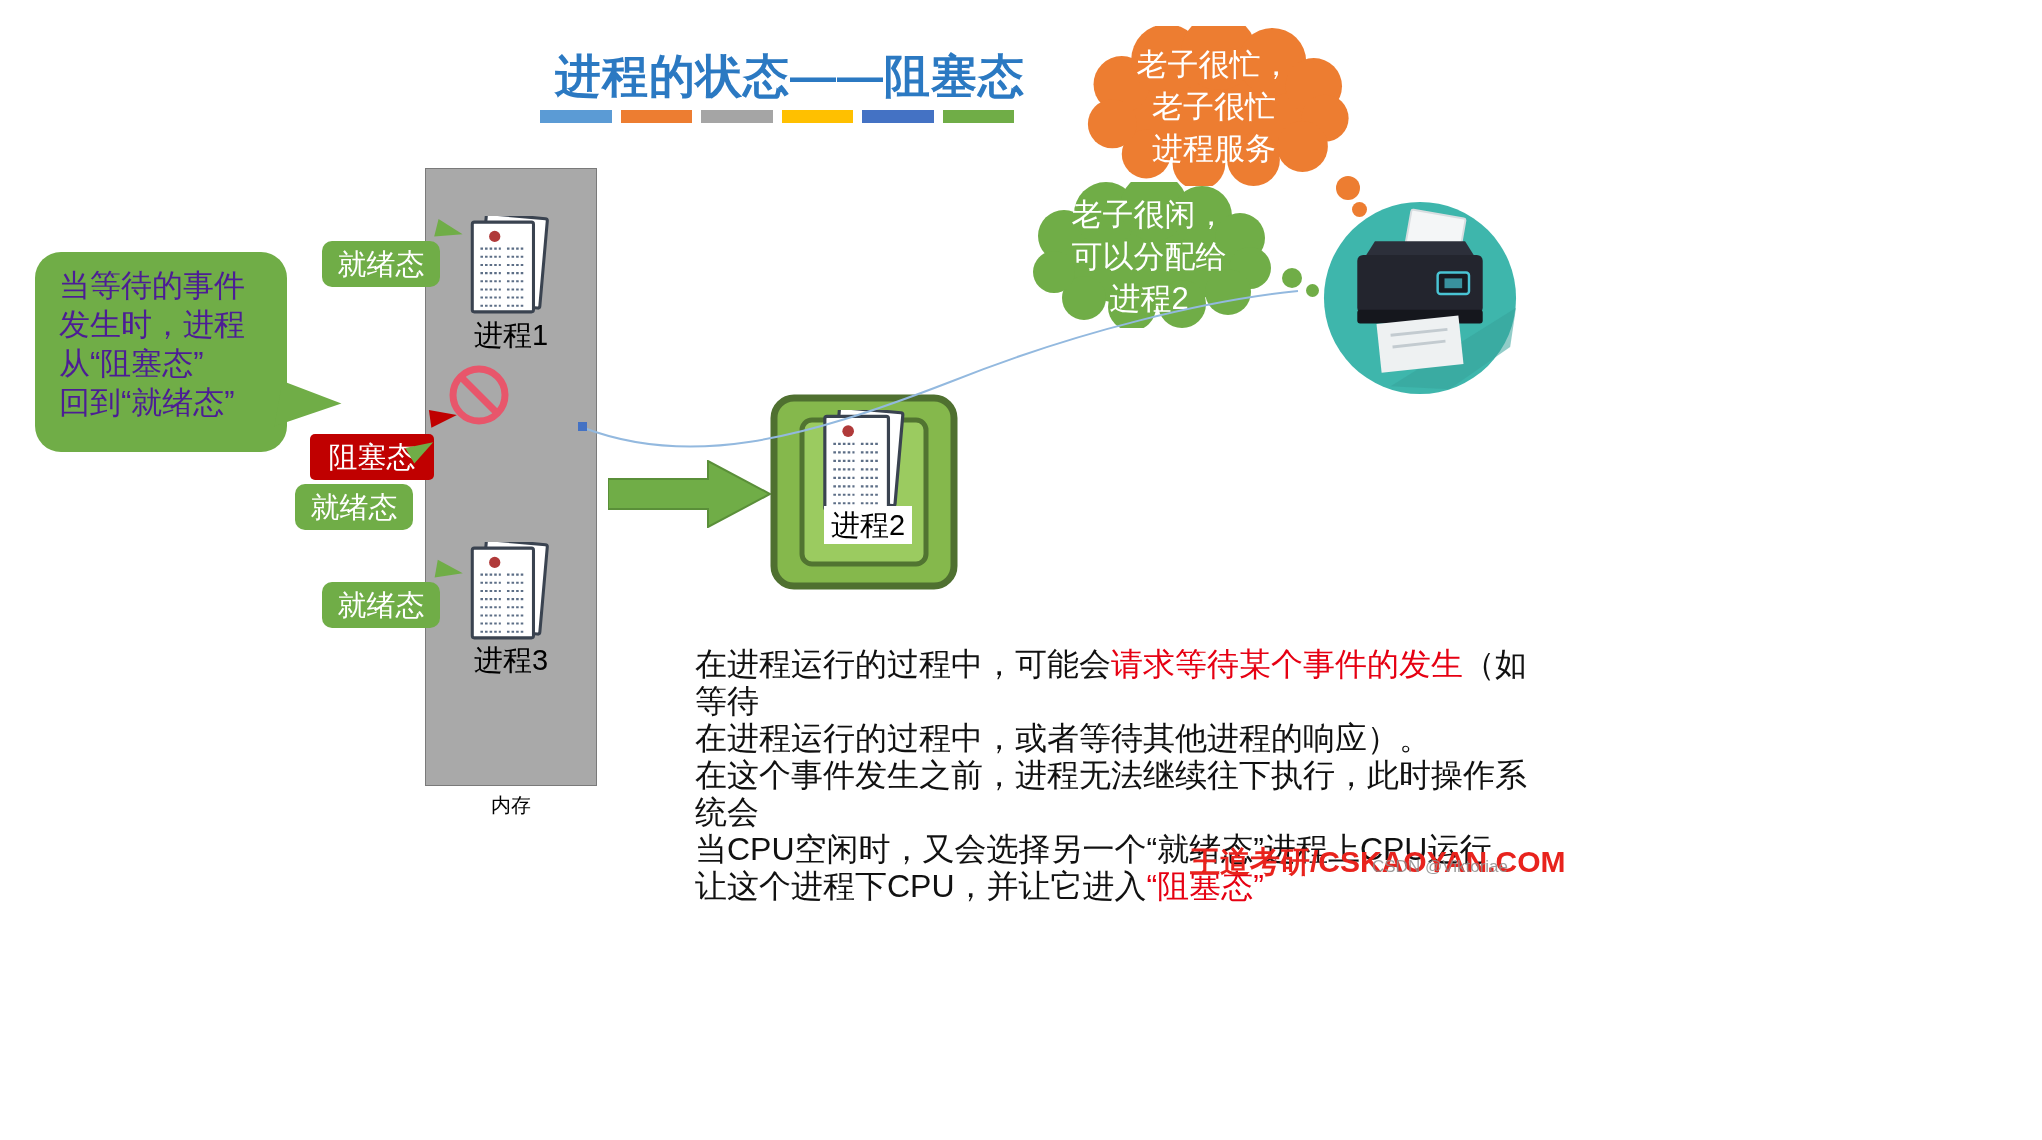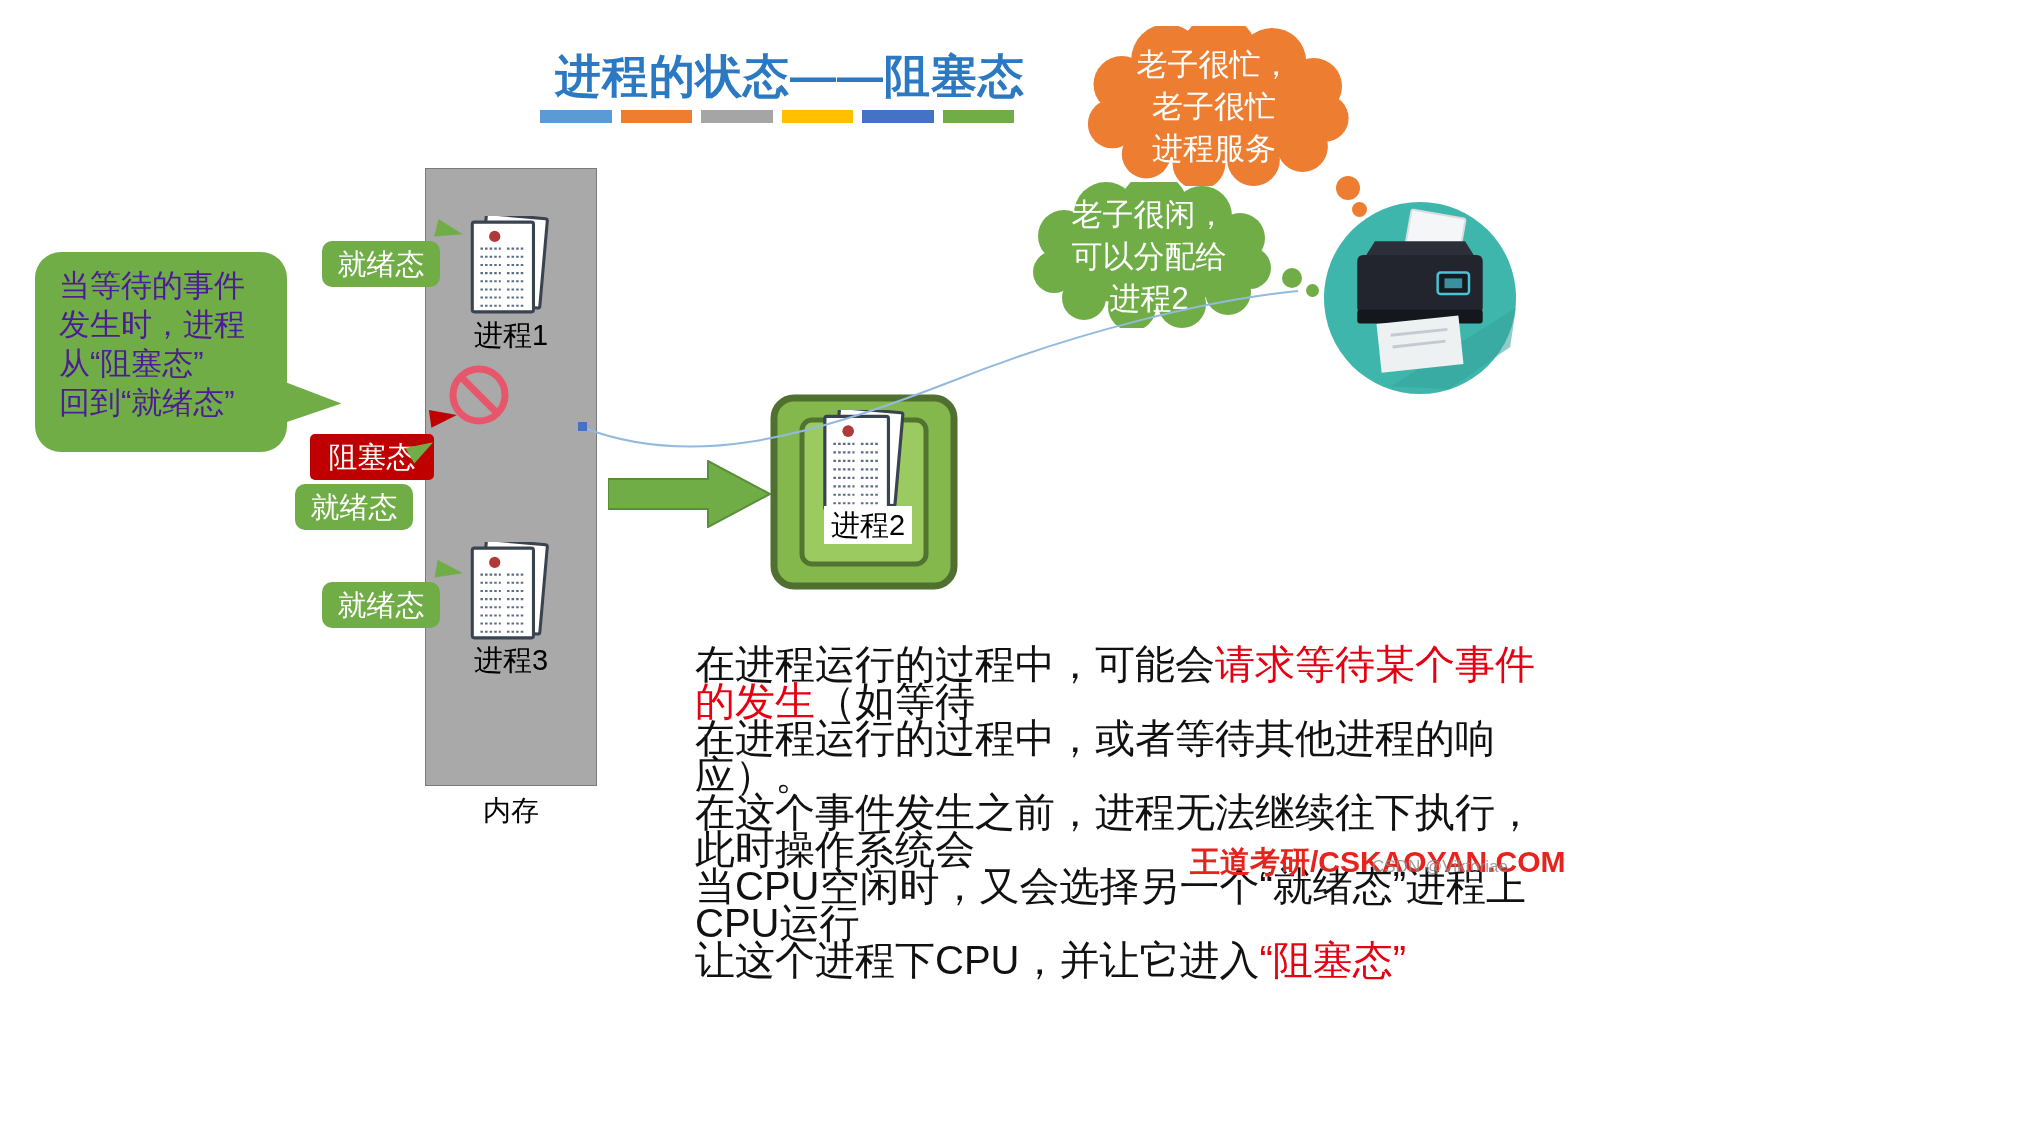--- a/index.html
+++ b/index.html
@@ -6,21 +6,21 @@
   body { font-family:"Liberation Sans", sans-serif; background:#ffffff; }
   .canvas { position:relative; width:2042px; height:1140px; background:#ffffff; overflow:hidden; }
   .abs { position:absolute; }
 
   .title { left:420px; top:46px; width:740px; text-align:center; font-size:46px;
            font-weight:bold; color:#2B79C2; letter-spacing:1px; }
   .bars { left:540px; top:110px; width:474px; height:13px; display:flex; gap:9px; }
   .bars span { flex:1; height:13px; display:block; }
 
   .mem-rect { left:425px; top:168px; width:172px; height:618px; background:#A9A9A9; border:1px solid #7a7a7a; }
-  .mem-label { left:425px; top:792px; width:172px; text-align:center; font-size:28px; color:#000; }
+  .mem-label { left:425px; top:792px; width:172px; text-align:center; font-size:20px; color:#000; }
   .proc-label { width:172px; left:425px; text-align:center; font-size:29px; color:#000; }
 
   .state { color:#fff; font-size:29px; text-align:center; line-height:46px; width:118px; height:46px;
            background:#70AD47; border-radius:10px;margin-top:36px; }
   .state.blocked { background:#C00000; width:124px; border-radius:5px; }
   .tail { width:0; height:0; border-top:9px solid transparent; border-bottom:9px solid transparent;
           border-left:27px solid #70AD47; }
   .tail.red { border-left-color:#C00000; }
 
   .speech { left:35px; top:252px; width:252px; height:200px; background:#70AD47; border-radius:26px;
@@ -28,21 +28,21 @@
   .speech-tail { left:278px; top:386px; width:0; height:0; border-top:12px solid transparent;
                  border-bottom:34px solid transparent; border-left:62px solid #70AD47; transform:rotate(10deg); }
 
   .cloud-text { color:#fff; font-size:31px; text-align:center; line-height:42px; width:100%; }
   .trail-dot { border-radius:50%; }
   .trail-dot.orange { background:#ED7D31; }
   .trail-dot.green { background:#70AD47; }
 
   .chip-label { background:#ffffff; color:#000; font-size:29px; text-align:center; line-height:38px; }
 
-  .body-text { left:695px; top:646px; width:860px; font-size:40px; line-height:37px; color:#111; }
+  .body-text { left:695px; top:646px; width:860px; font-size:32px; line-height:37px; color:#111; }
   .body-text .red { color:#e60012; }
 
   .footer { left:1190px; top:842px; font-size:30px; font-weight:bold; color:#e8231d; }
   .watermark { left:1372px; top:857px; font-size:17px; color:rgba(140,140,140,0.85); font-weight:normal; }
 
   svg { display:block; }
 </style>
 </head>
 <body>
 

